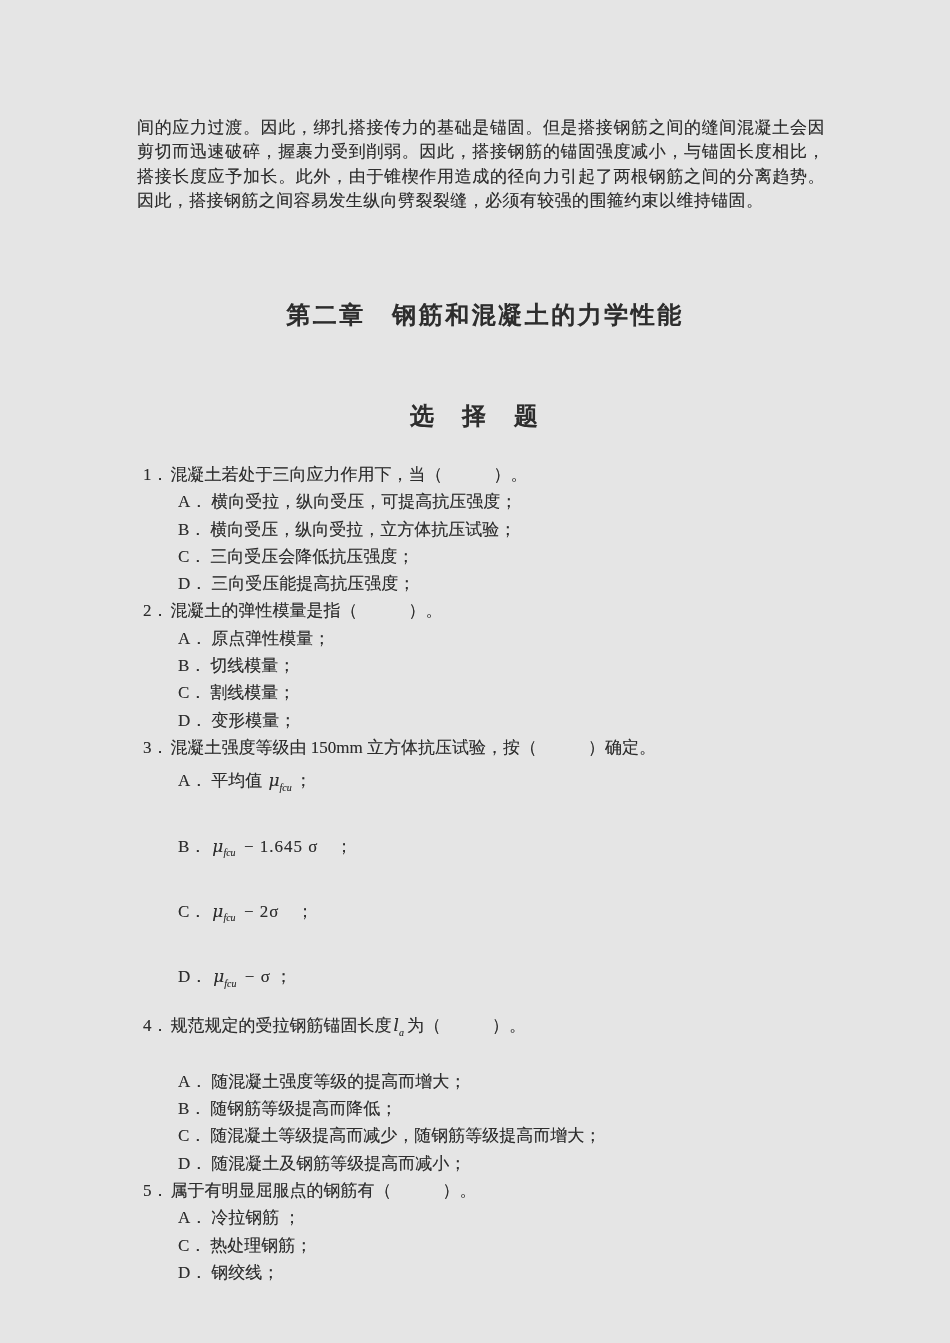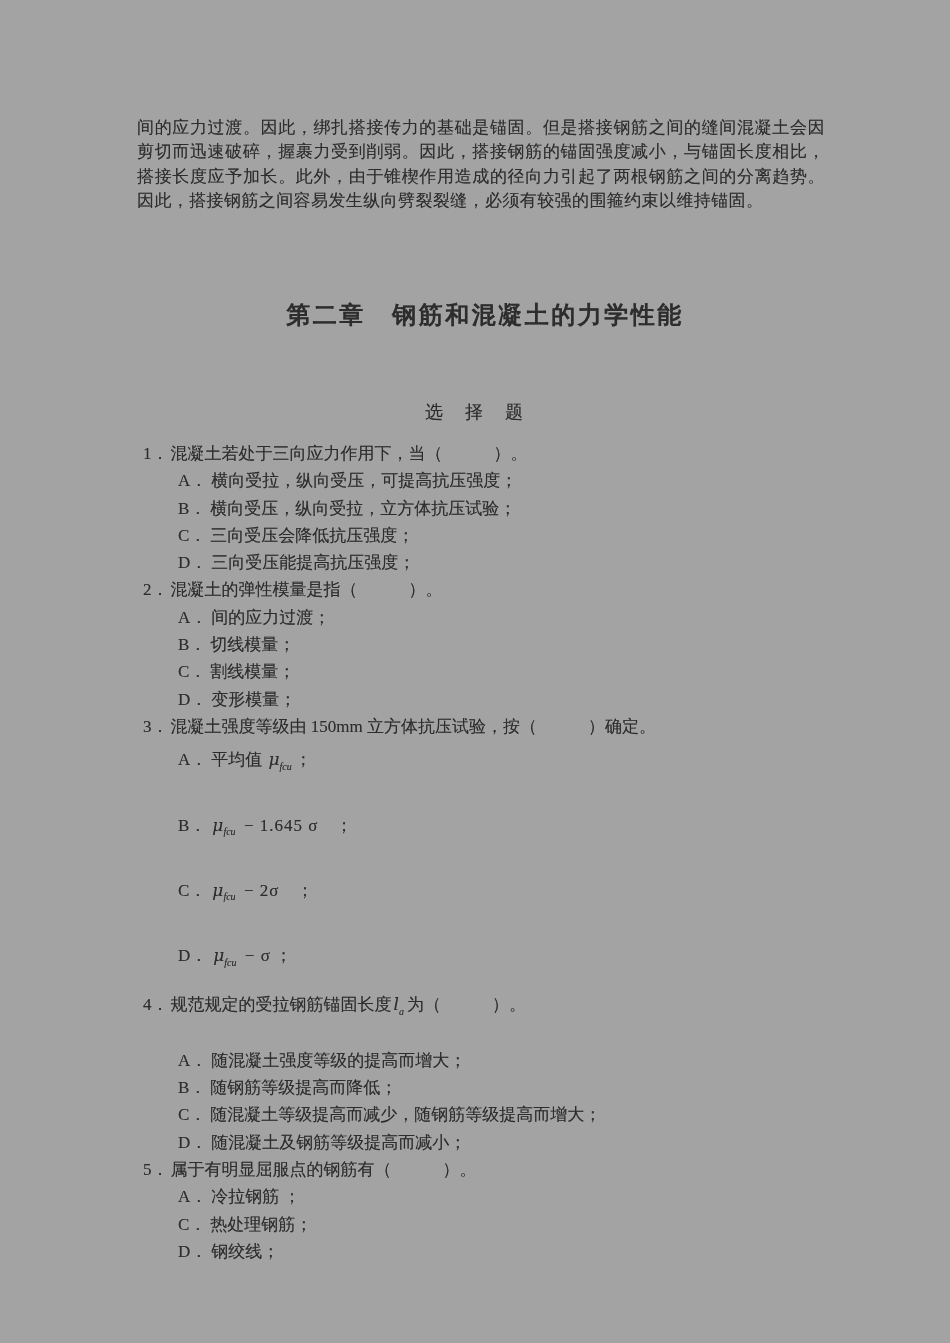--- a/index.html
+++ b/index.html
@@ -2,21 +2,21 @@
 <html><head>
 <meta charset="utf-8">
 <style>
   * { margin: 0; padding: 0; box-sizing: border-box; }
   html, body { background: #ffffff; }
 
   .page {
     position: relative;
     width: 950px;
     height: 1343px;
-    background: #a3a3a3;
+    background: #e5e5e5;
     color: #2d2d2d;
     font-family: "Liberation Serif", "DejaVu Serif", serif;
     overflow: hidden;
     text-shadow: 0 0 0.6px rgba(45,45,45,0.45);
   }
 
   .intro {
     position: absolute;
     left: 137px;
     top: 116px;
@@ -38,29 +38,29 @@
     letter-spacing: 2.5px;
     padding-left: 16px;
   }
 
   .section-title {
     position: absolute;
     left: 0;
     top: 400px;
     width: 100%;
     text-align: center;
-    font-size: 18px;
-    font-weight: 400;
+    font-size: 24px;
+    font-weight: 700;
     letter-spacing: 2px;
   }
 
   .questions {
     position: absolute;
     left: 143px;
-    top: 440px;
+    top: 461px;
     width: 700px;
     font-size: 17px;
     line-height: 27.3px;
   }
 
   .options { padding-left: 35px; }
 
   .opt-label { margin-right: 4px; }
   .q-number { margin-right: 2px; }
 
@@ -104,21 +104,21 @@
         <div class="option"><span class="opt-label">A．</span><span>横向受拉，纵向受压，可提高抗压强度；</span></div>
         <div class="option"><span class="opt-label">B．</span><span>横向受压，纵向受拉，立方体抗压试验；</span></div>
         <div class="option"><span class="opt-label">C．</span><span>三向受压会降低抗压强度；</span></div>
         <div class="option"><span class="opt-label">D．</span><span>三向受压能提高抗压强度；</span></div>
       </div>
     </section>
 
     <section class="question q2">
       <div class="q-stem"><span class="q-number">2．</span><span>混凝土的弹性模量是指（　　　）。</span></div>
       <div class="options">
-        <div class="option"><span class="opt-label">A．</span><span>间的应力过渡；</span></div>
+        <div class="option"><span class="opt-label">A．</span><span>原点弹性模量；</span></div>
         <div class="option"><span class="opt-label">B．</span><span>切线模量；</span></div>
         <div class="option"><span class="opt-label">C．</span><span>割线模量；</span></div>
         <div class="option"><span class="opt-label">D．</span><span>变形模量；</span></div>
       </div>
     </section>
 
     <section class="question q3">
       <div class="q-stem"><span class="q-number">3．</span><span>混凝土强度等级由 150mm 立方体抗压试验，按（　　　）确定。</span></div>
       <div class="options">
         <div class="option"><span class="opt-label">A．</span><span>平均值 </span><i class="var">μ</i><sub class="subvar">fcu</sub><span class="f-expr"></span><span>；</span></div>

